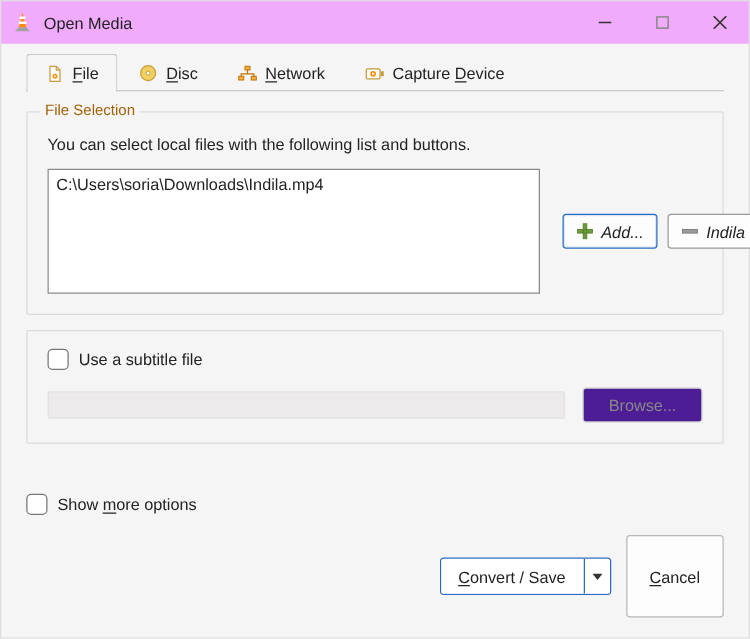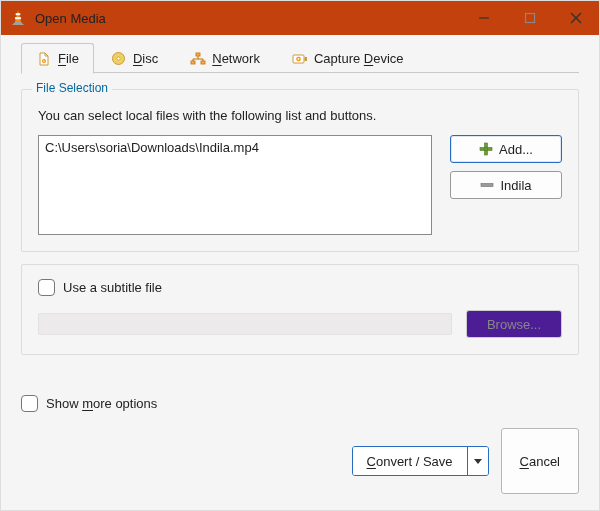--- a/index.html
+++ b/index.html
@@ -20,21 +20,21 @@
     border: 1px solid #ddd;
     box-sizing: border-box;
     display: flex;
     flex-direction: column;
   }
   
   .titlebar {
     height: 34px;
     display: flex;
     align-items: center;
-    background: #c2410c;
+    background: #f0abfc;
     padding-left: 8px;
   }
   .titlebar .app-icon { width: 18px; height: 18px; margin-right: 8px; }
   .titlebar .title { flex: 0 0 auto; font-size: 13px; }
   .titlebar .spacer { flex: 1; }
   .win-btn {
     width: 46px;
     height: 34px;
     display: flex;
     align-items: center;
@@ -99,36 +99,36 @@
     margin-top: 16px;
     padding: 18px 16px 16px 16px;
   }
   .group > .legend {
     position: absolute;
     top: -9px;
     left: 10px;
     background: #f5f5f5;
     padding: 0 4px;
     font-size: 12px;
-    color: #0369a1;
+    color: #a16207;
   }
   .hint { margin: 0 0 12px 0; font-size: 13px; color: #222; }
-  .fs-row { display: flex; align-items: flex-start; gap: 18px; }
+  .fs-row { display: flex; align-items: center; gap: 18px; }
   .file-list {
     flex: 1;
     height: 100px;
     background: #fff;
     border: 1px solid #8a8a8a;
     padding: 4px 6px;
     font-size: 13px;
     overflow: auto;
     box-sizing: border-box;
   }
   .file-list .entry { white-space: nowrap; }
-  .btn-col { width: 112px; display: flex; flex-direction: column; gap: 8px; }
+  .btn-col { width: 112px; display: flex; flex-direction: row; gap: 8px; font-style: italic; }
   .btn {
     height: 28px;
     border: 1px solid #999;
     border-radius: 3px;
     background: #fdfdfd;
     display: flex;
     align-items: center;
     justify-content: center;
     gap: 6px;
     font-size: 13px;

